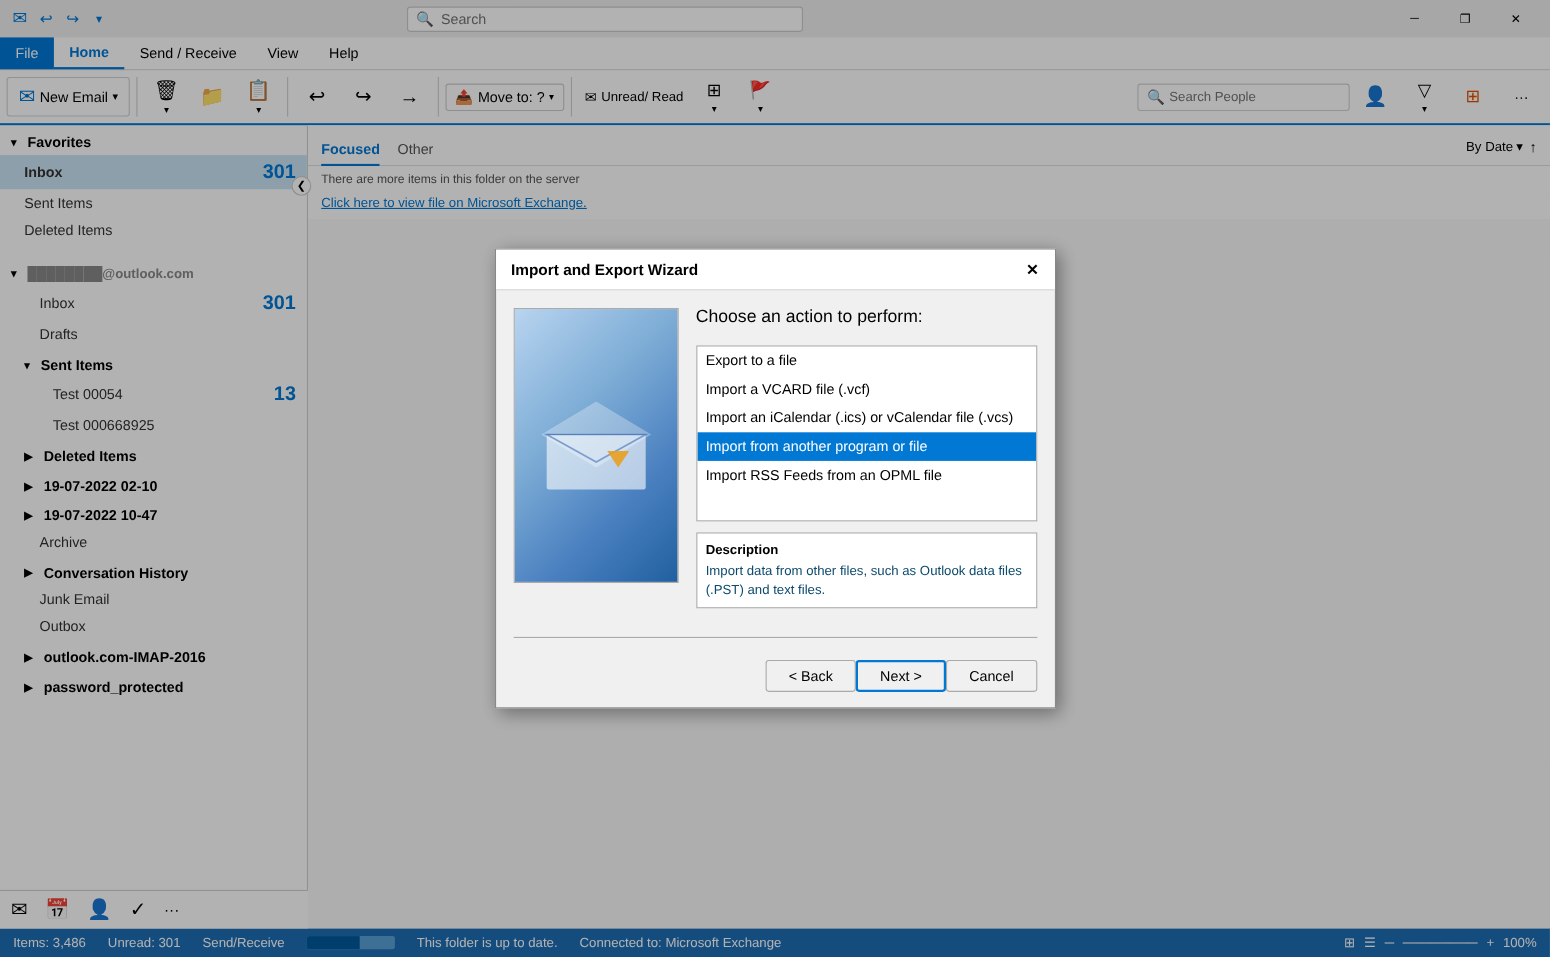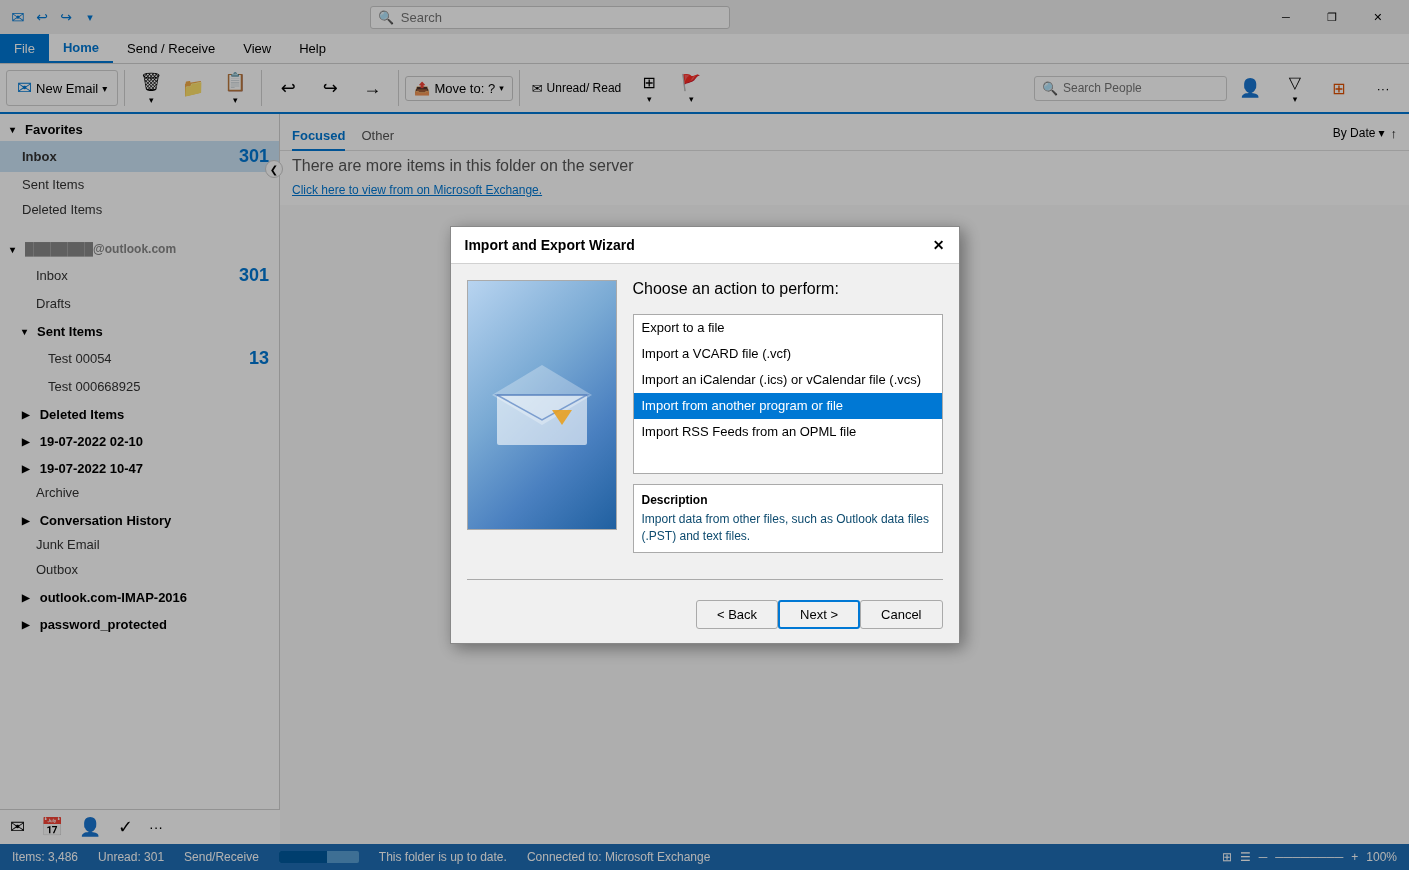--- a/index.html
+++ b/index.html
@@ -86,21 +86,21 @@
     .content-tabs {
       display: flex; align-items: center; padding: 8px 12px 0 12px; gap: 16px;
       background: white; border-bottom: 1px solid #e0e0e0;
     }
     .content-tab {
       padding: 6px 0; cursor: pointer; font-size: 13px; color: #555;
       border-bottom: 2px solid transparent; margin-bottom: -1px;
     }
     .content-tab.active { color: #0078d4; border-bottom: 2px solid #0078d4; font-weight: 600; }
     .sort-btn { font-size: 12px; display: flex; align-items: center; gap: 3px; cursor: pointer; }
-    .server-msg { padding: 6px 12px; font-size: 16px; color: #555; background: white; }
+    .server-msg { padding: 6px 12px; font-size: 11px; color: #555; background: white; }
     .exchange-link { color: #0078d4; text-decoration: underline; cursor: pointer; font-size: 12px; display: block; padding: 2px 12px 8px; background: white; }
 
     
     .status-bar {
       height: 26px; background: #1f6eb5; color: white;
       display: flex; align-items: center; padding: 0 12px; gap: 20px; font-size: 12px;
     }
     .status-progress { width: 80px; height: 12px; background: #5aa0d4; border-radius: 2px; overflow: hidden; }
     .status-progress-inner { width: 60%; height: 100%; background: #005a9e; }
 
@@ -345,21 +345,21 @@
       <div class="content-tab">Other</div>
       <div style="margin-left:auto; display:flex; align-items:center; gap:6px; padding-bottom:6px;">
         <div class="sort-btn">
           <span>By Date</span>
           <span>▾</span>
         </div>
         <span style="cursor:pointer;">↑</span>
       </div>
     </div>
     <div class="server-msg">There are more items in this folder on the server</div>
-    <a class="exchange-link">Click here to view from on Microsoft Exchange.</a>
+    <a class="exchange-link">Click here to view file on Microsoft Exchange.</a>
   </div>
 </div>
 
 <div class="status-bar">
   <span>Items: 3,486</span>
   <span>Unread: 301</span>
   <span>Send/Receive</span>
   <div class="status-progress">
     <div class="status-progress-inner"></div>
   </div>

